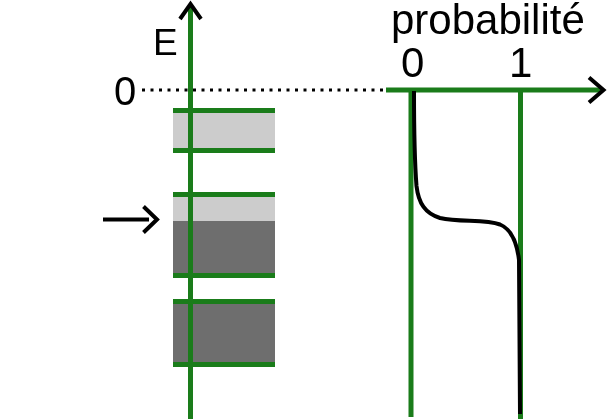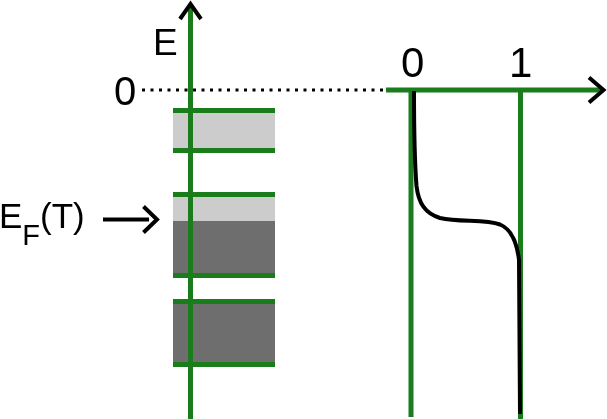--- a/index.html
+++ b/index.html
@@ -77,20 +77,20 @@
              L 520 414" fill="none" stroke="#000000" stroke-width="4" stroke-linecap="butt"></path>
 
     <line x1="103" y1="219.5" x2="149" y2="219.5" stroke="#000000" stroke-width="4"></line>
     <polyline points="143.5,206.5 157,219.5 143.5,232.5" fill="none" stroke="#000000" stroke-width="4"></polyline>
   </svg>
 
   <div class="lbl" id="label-energy-axis">E</div>
 
   <div class="lbl" id="label-energy-zero">0</div>
 
-  <div class="lbl" id="label-fermi"><span>E</span><span class="sub">F</span><span>(T)</span></div>
 
+  <div class="lbl" id="label-prob-title">probabilité</div>
 
   <div class="lbl" id="label-tick-zero">0</div>
 
   <div class="lbl" id="label-tick-one">1</div>
 
 </div>
 
 </body></html>

